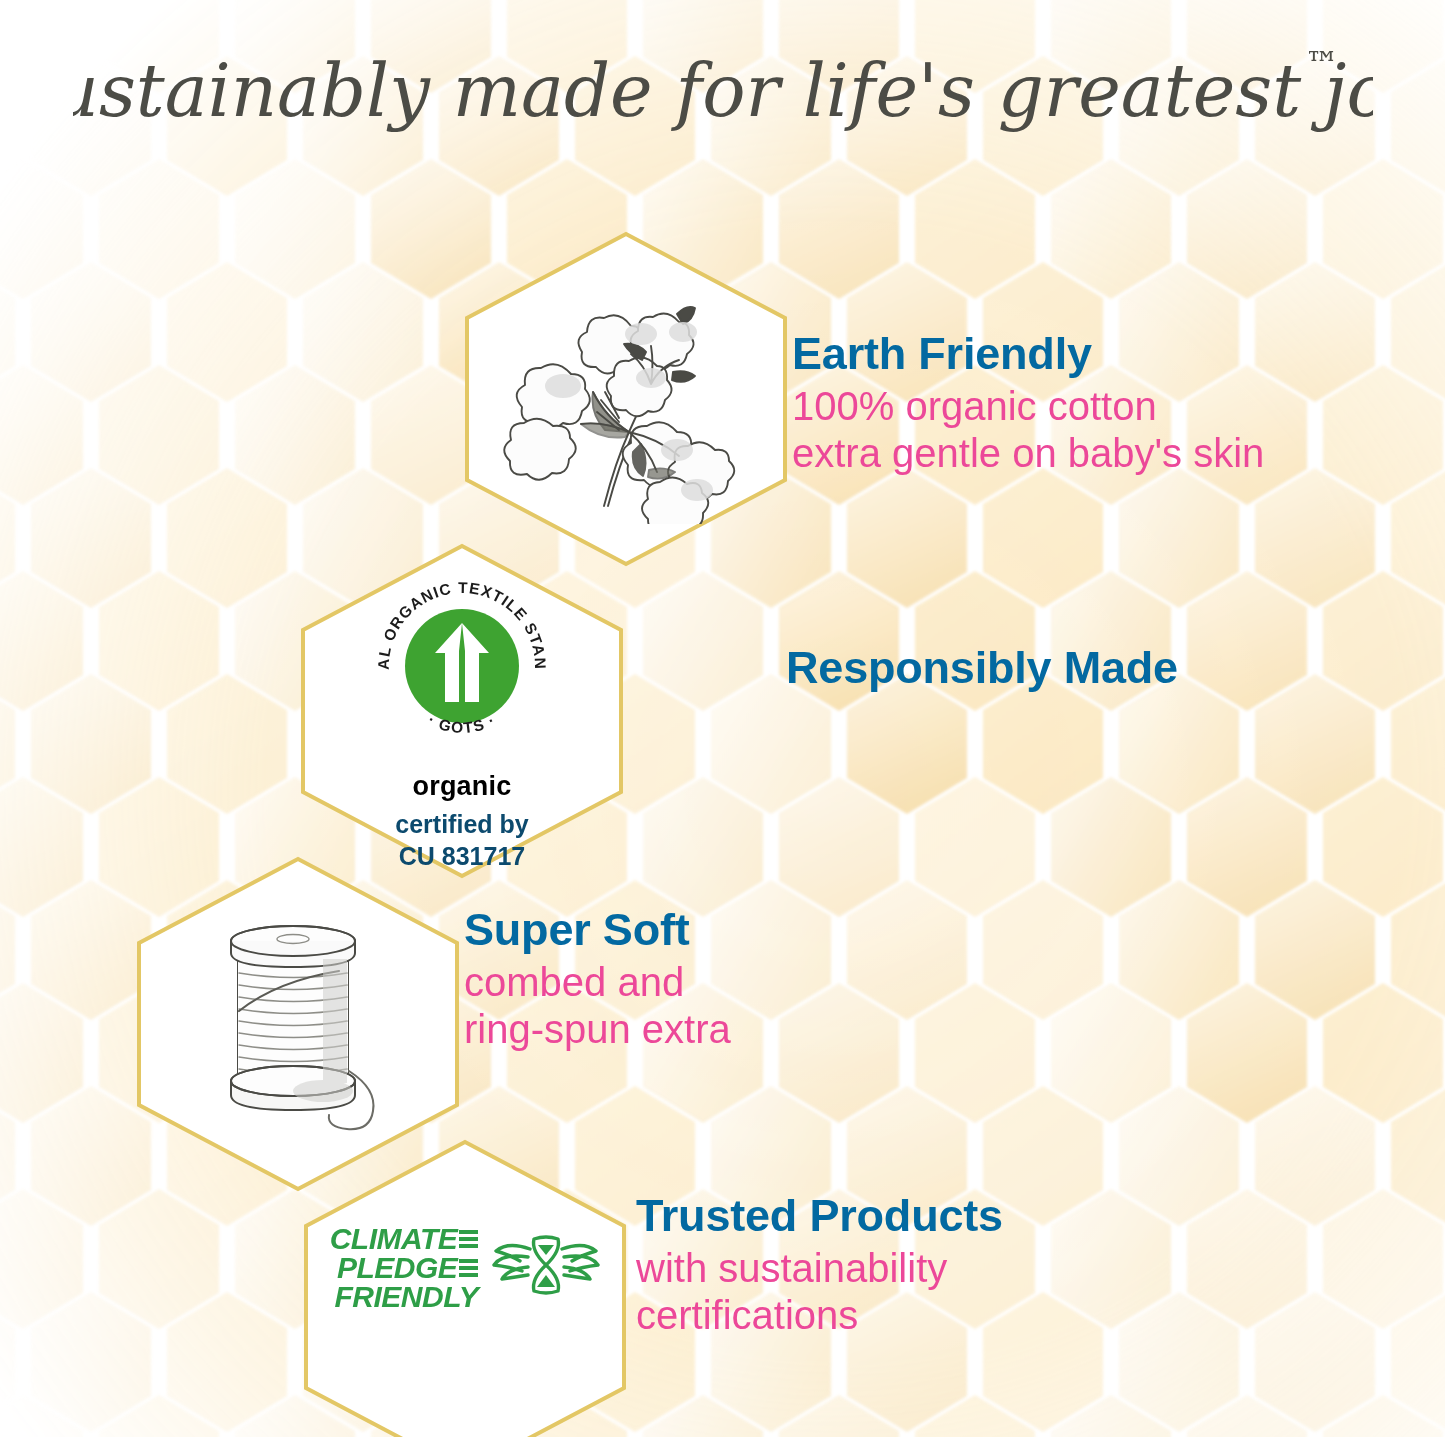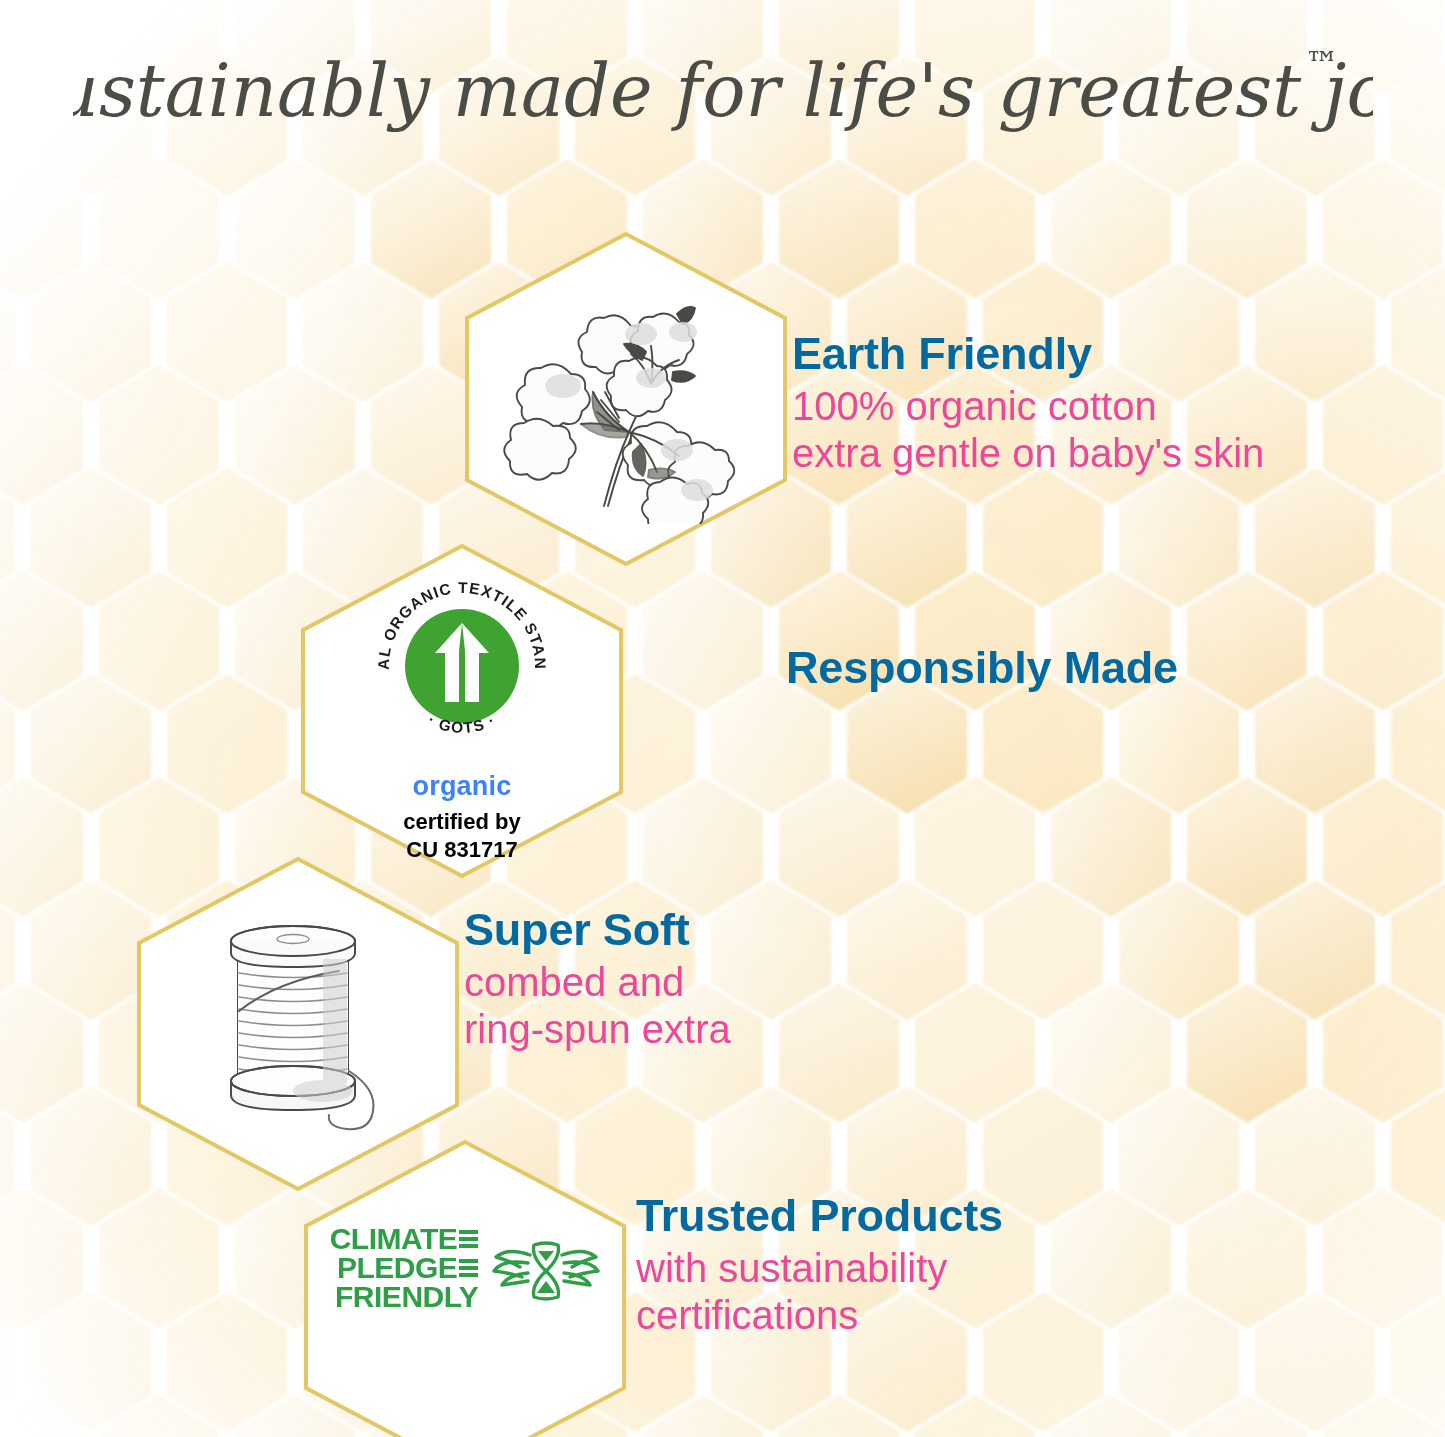--- a/index.html
+++ b/index.html
@@ -47,28 +47,28 @@
     margin:0 0 6px 0;
   }
   .feature-line{
     font-size:40px;color:#ec4899;line-height:1.18;white-space:nowrap;
     font-weight:300;
   }
 
   
   .gots-wrap{display:flex;flex-direction:column;align-items:center;}
   .gots-organic{
-    font-size:27px;font-weight:bold;color:#3b82f6;margin-top:12px;letter-spacing:0.2px;text-align:center;
+    font-size:27px;font-weight:bold;color:#000000;margin-top:12px;letter-spacing:0.2px;text-align:center;
   }
   .gots-certline{
-    font-size:22px;font-weight:bold;color:#000000;line-height:1.22;text-align:center;margin-top:7px;
+    font-size:25px;font-weight:bold;color:#0c4a6e;line-height:1.22;text-align:center;margin-top:7px;
   }
 
   
-  .cpf-wrap{display:flex;flex-direction:row;align-items:flex-end;gap:14px;}
+  .cpf-wrap{display:flex;flex-direction:row;align-items:flex-start;gap:14px;font-style:italic;}
   .cpf-words{display:flex;flex-direction:column;align-items:flex-end;line-height:0.96;}
   .cpf-row{display:flex;align-items:center;}
   .cpf-word{
     font-size:30px;font-weight:bold;color:#2e9e47;letter-spacing:-0.5px;
     font-family:"Liberation Sans", sans-serif;
   }
   .cpf-bars{display:inline-flex;flex-direction:column;justify-content:center;gap:3px;margin-left:2px;}
   .cpf-bars i{display:block;width:19px;height:4px;background:#2e9e47;}
 </style>
 </head>

